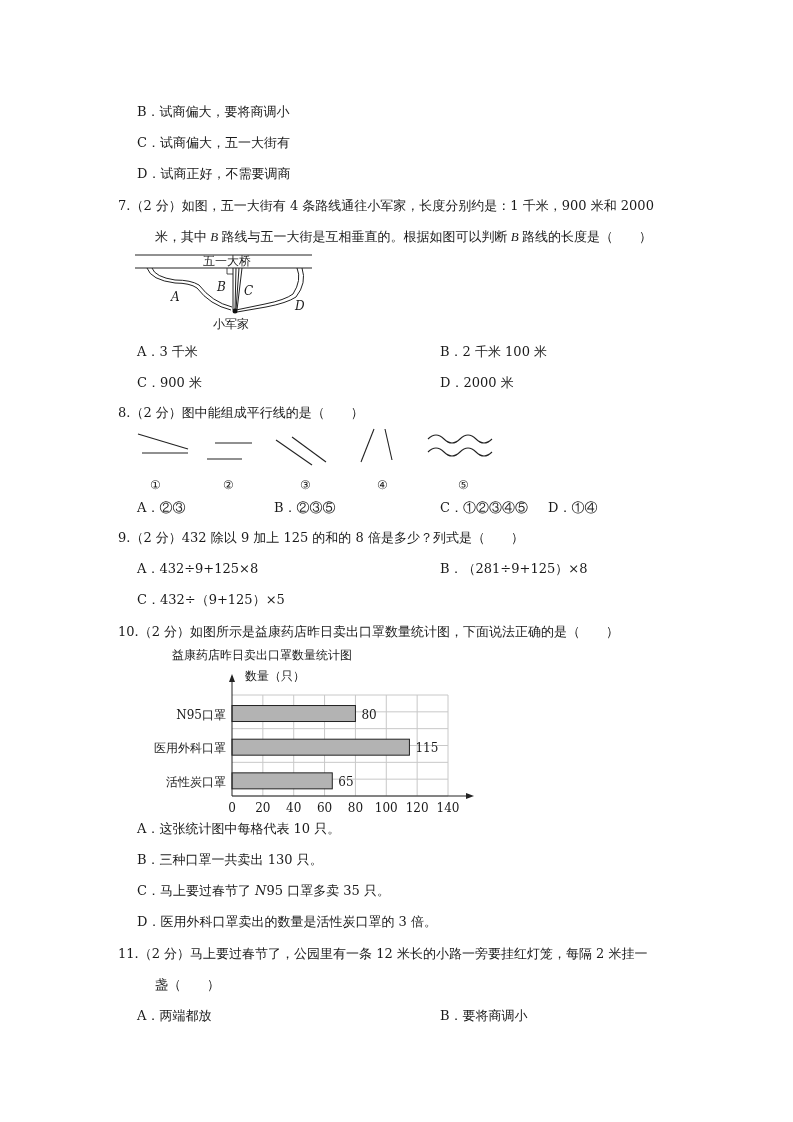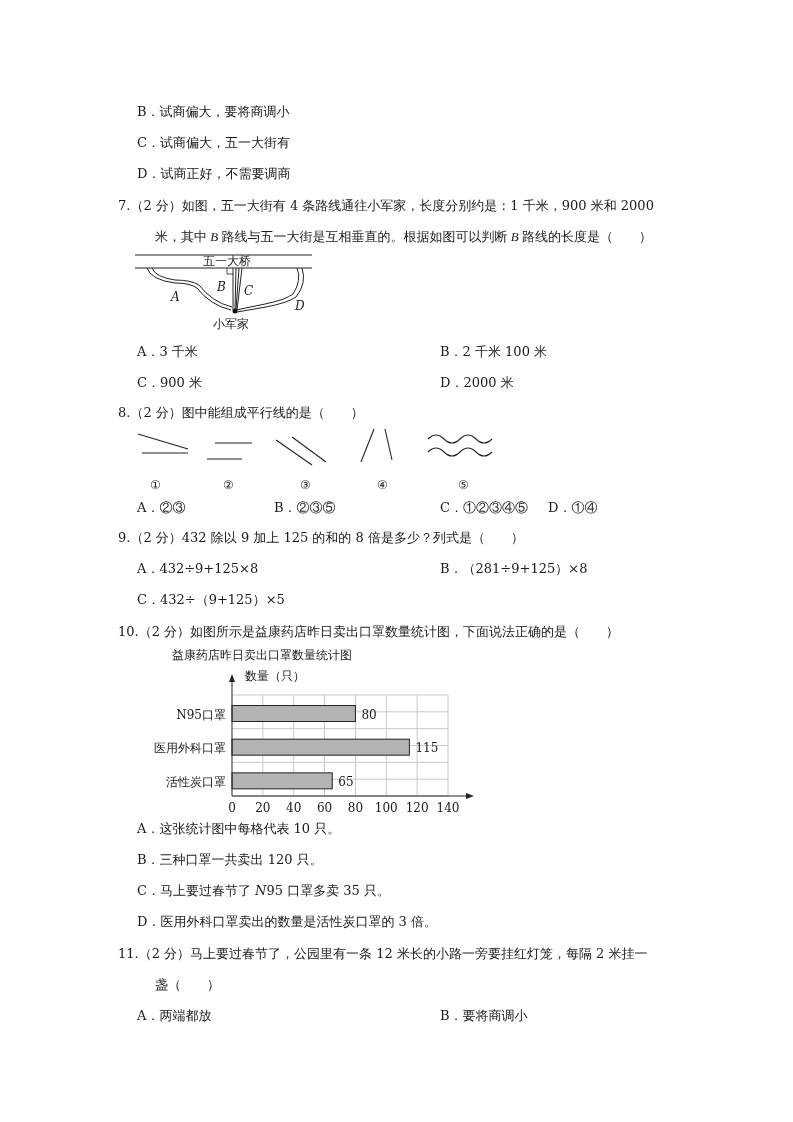--- a/index.html
+++ b/index.html
@@ -137,21 +137,21 @@
       <text x="318" y="170" text-anchor="middle" class="fig-label" font-size="13">140</text>
     </g>
   <g id="cats">
       <text x="96" y="76.51666666666667" text-anchor="end" class="fig-label" font-size="13">N95口罩</text>
       <text x="96" y="110.18333333333334" text-anchor="end" class="fig-label" font-size="13">医用外科口罩</text>
       <text x="96" y="143.85" text-anchor="end" class="fig-label" font-size="13">活性炭口罩</text>
     </g>
 </svg>
 
 <div class="t opt" style="top:821px">A．这张统计图中每格代表 10 只。</div>
-<div class="t opt" style="top:852px">B．三种口罩一共卖出 120 只。</div>
+<div class="t opt" style="top:852px">B．三种口罩一共卖出 130 只。</div>
 <div class="t opt" style="top:883px">
   <span>C．马上要过春节了 </span><span class="it">N</span><span>95 口罩多卖 35 只。</span>
 </div>
 <div class="t opt" style="top:914px">D．医用外科口罩卖出的数量是活性炭口罩的 3 倍。</div>
 
 <div class="t q" style="top:946px">11.（2 分）马上要过春节了，公园里有一条 12 米长的小路一旁要挂红灯笼，每隔 2 米挂一</div>
 <div class="t qc" style="top:977px">盏（　　）</div>
 <div class="t opt" style="top:1008px">A．两端都放</div>
 <div class="t opt2" style="top:1008px">B．要将商调小</div>
 

